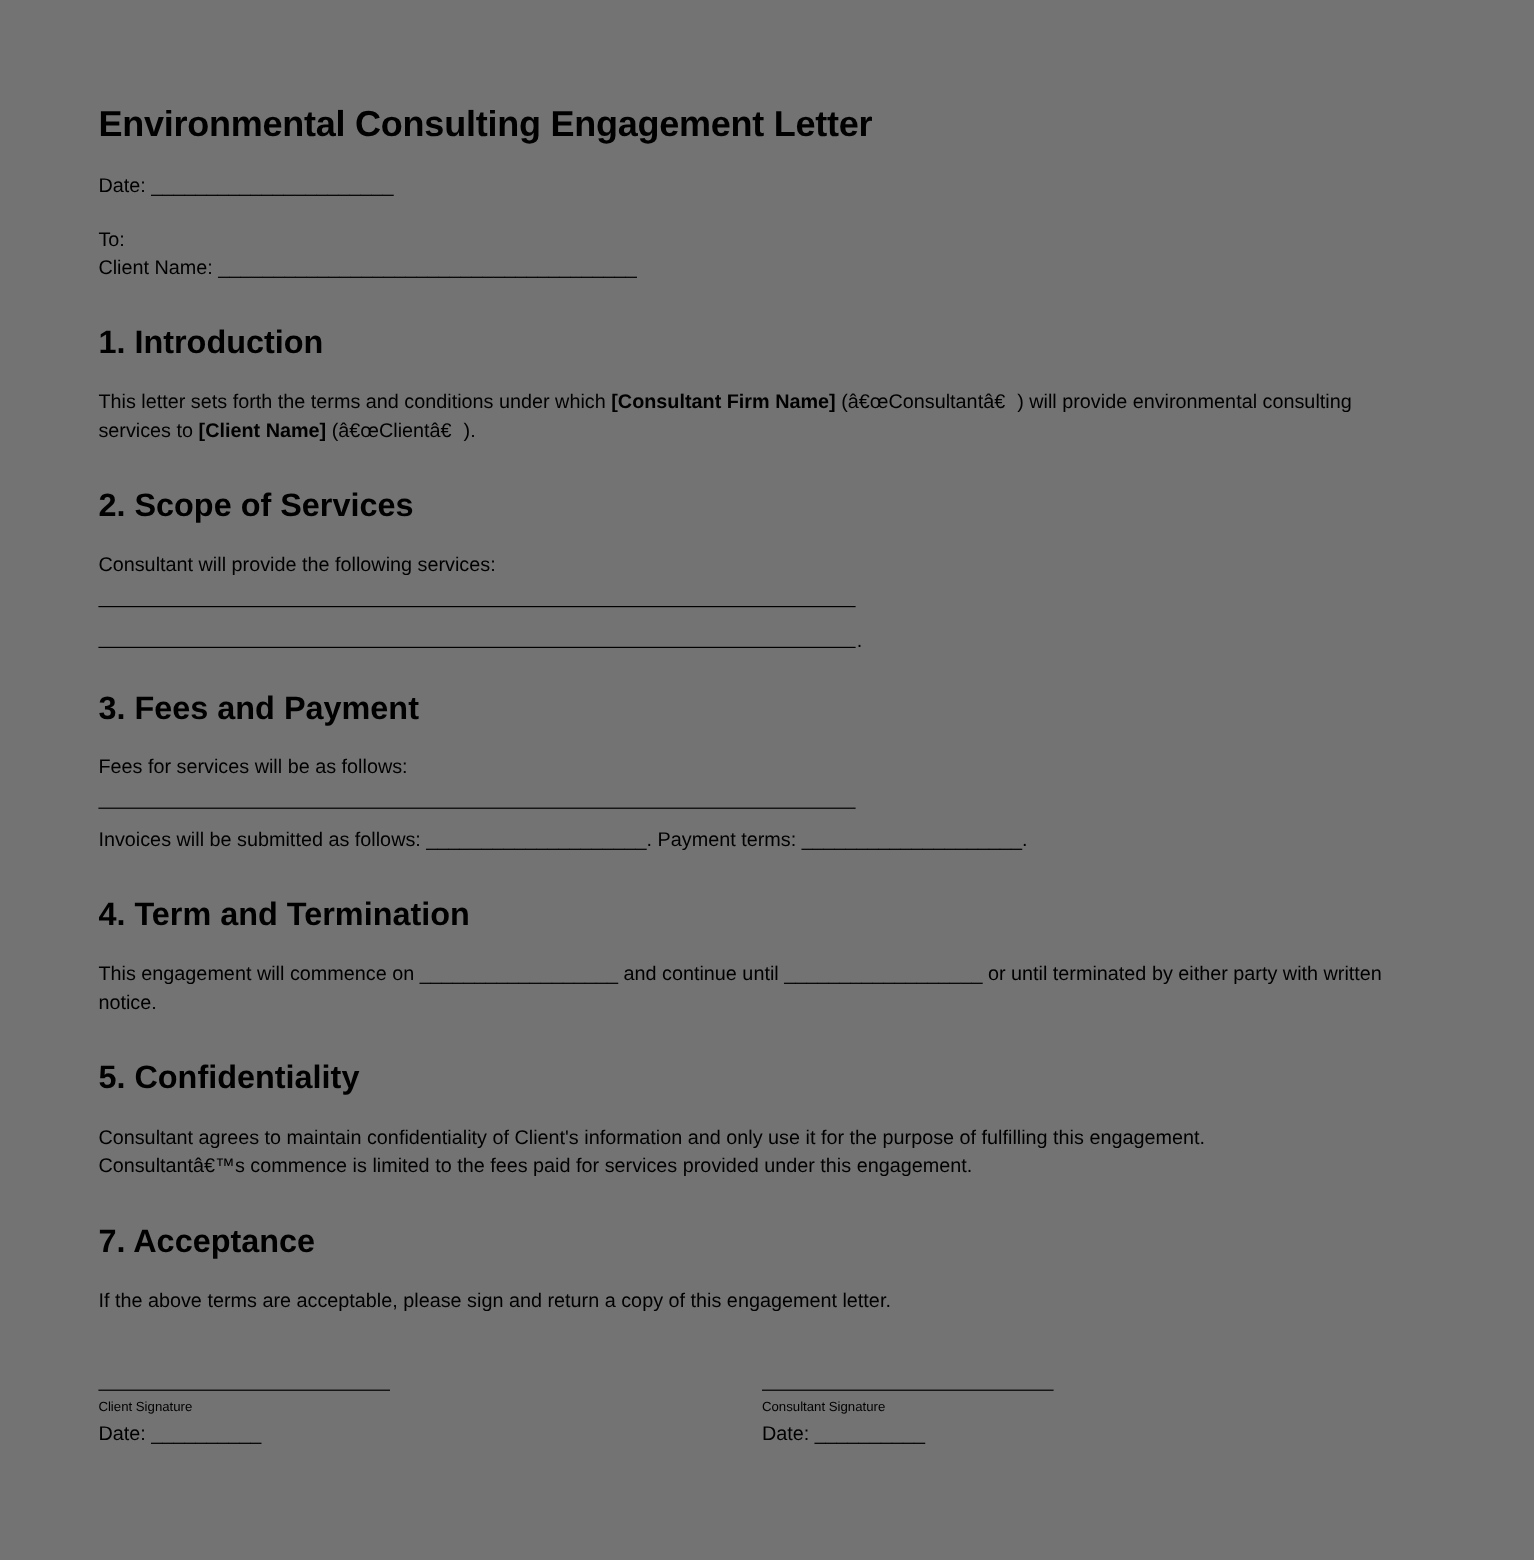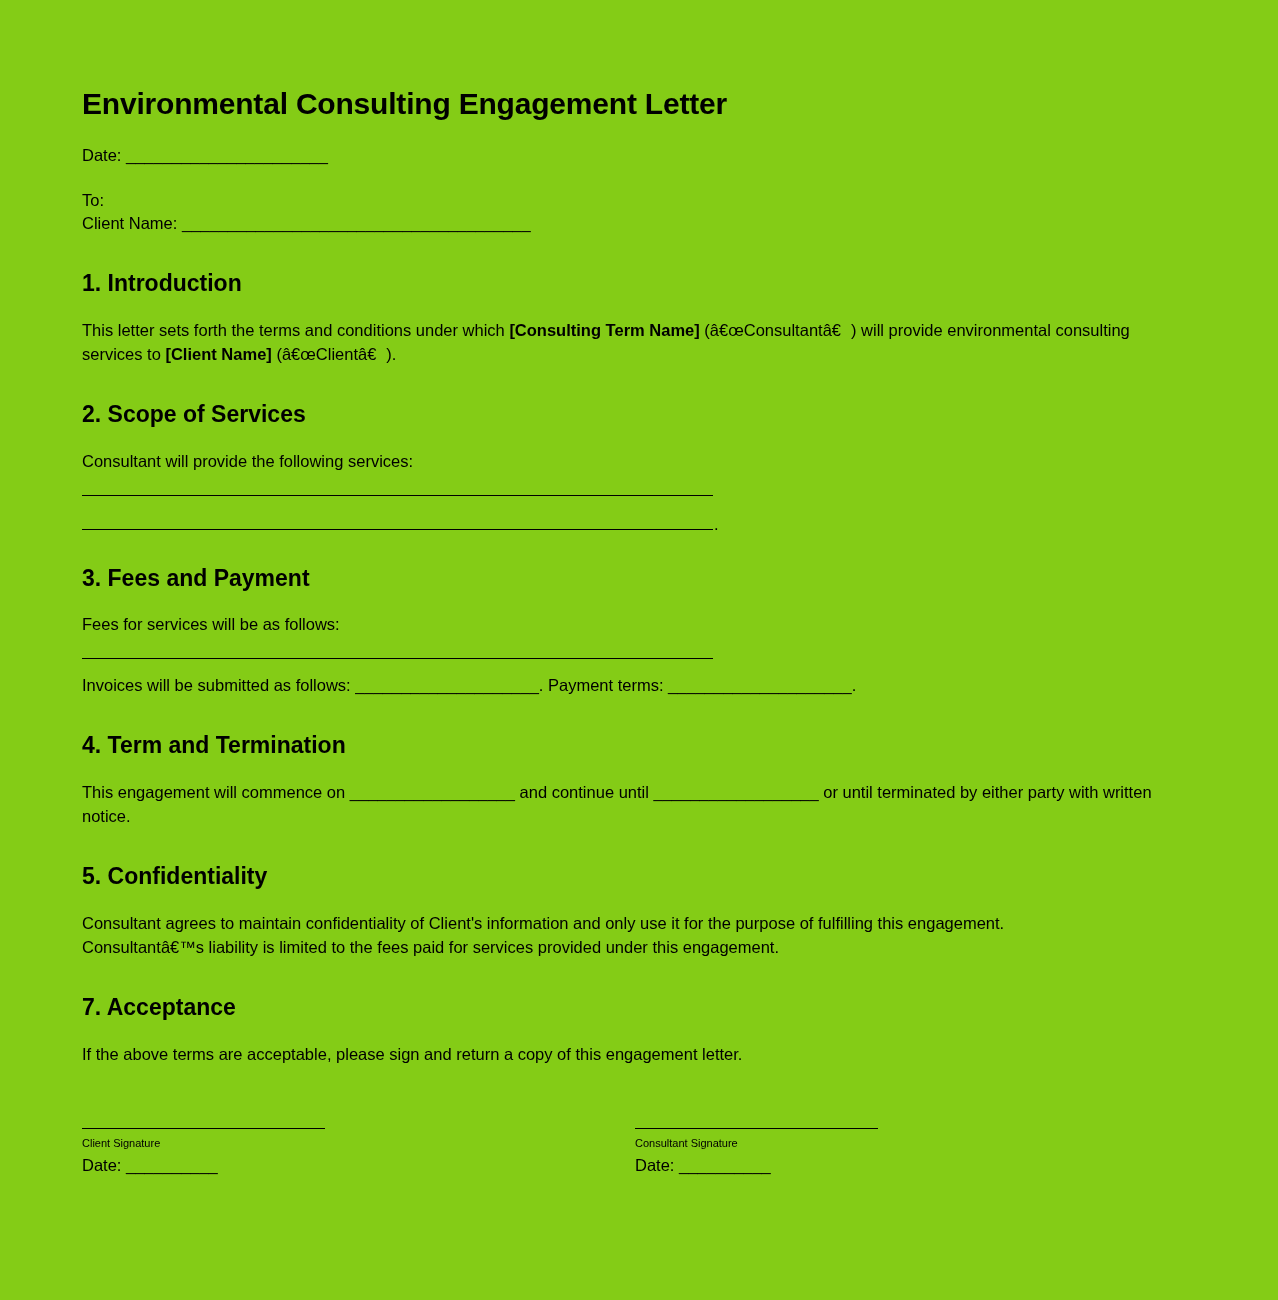--- a/index.html
+++ b/index.html
@@ -12,40 +12,40 @@
     height: 1300px;
     font-family: "Liberation Sans", sans-serif;
     color: #000000;
     -webkit-font-smoothing: none;
   }
   .page {
     box-sizing: border-box;
     width: 1278px;
     min-height: 1300px;
     padding: 86px 90px 0 82px;
-    background: #84cc16;
+    background: #737373;
   }
   h1.doc-title {
     font-size: 30px;
     font-weight: bold;
     line-height: 1.2;
     margin: 0 0 22px 0;
     letter-spacing: -0.2px;
   }
   .field-line {
     font-size: 16.5px;
     line-height: 23px;
     margin: 0;
     white-space: pre-wrap;
   }
   .gap-block {
     height: 22px;
   }
   h2.sec-title {
-    font-size: 23px;
+    font-size: 27px;
     font-weight: bold;
     line-height: 1.25;
     margin: 34px 0 20px 0;
   }
   p.body-text {
     font-size: 16.5px;
     line-height: 24px;
     margin: 0 0 0 0;
     white-space: pre-wrap;
   }
@@ -110,21 +110,21 @@
   <h1 class="doc-title">Environmental Consulting Engagement Letter</h1>
 
   <p class="field-line">Date: ______________________</p>
 
   <div class="gap-block"></div>
 
   <p class="field-line">To:</p>
   <p class="field-line">Client Name: ______________________________________</p>
 
   <h2 class="sec-title">1. Introduction</h2>
-  <p class="body-text"><span>This letter sets forth the terms and conditions under which </span><b>[Consulting Term Name]</b><span> (â€œConsultantâ€) will provide environmental consulting services to </span><b>[Client Name]</b><span> (â€œClientâ€).</span></p>
+  <p class="body-text"><span>This letter sets forth the terms and conditions under which </span><b>[Consultant Firm Name]</b><span> (â€œConsultantâ€) will provide environmental consulting services to </span><b>[Client Name]</b><span> (â€œClientâ€).</span></p>
 
   <h2 class="sec-title">2. Scope of Services</h2>
   <p class="body-text">Consultant will provide the following services:</p>
   <hr class="blank-rule">
   <div class="blank-rule-row">
     <div class="rule"></div>
     <span class="tail">.</span>
   </div>
 
   <h2 class="sec-title">3. Fees and Payment</h2>
@@ -132,21 +132,21 @@
   <hr class="blank-rule">
   <div class="spacer-14"></div>
   <p class="body-text">Invoices will be submitted as follows: ____________________. Payment terms: ____________________.</p>
 
   <h2 class="sec-title">4. Term and Termination</h2>
   <p class="body-text">This engagement will commence on __________________ and continue until __________________ or until terminated by either party with written notice.</p>
 
   <h2 class="sec-title">5. Confidentiality</h2>
   <p class="body-text">Consultant agrees to maintain confidentiality of Client's information and only use it for the purpose of fulfilling this engagement.</p>
 
-  <p class="body-text">Consultantâ€™s liability is limited to the fees paid for services provided under this engagement.</p>
+  <p class="body-text">Consultantâ€™s commence is limited to the fees paid for services provided under this engagement.</p>
 
   <h2 class="sec-title">7. Acceptance</h2>
   <p class="body-text">If the above terms are acceptable, please sign and return a copy of this engagement letter.</p>
 
   <div class="sig-area">
     <div class="sig-col">
       <hr class="sig-rule">
       <p class="sig-label">Client Signature</p>
       <p class="sig-date">Date: __________</p>
     </div>

